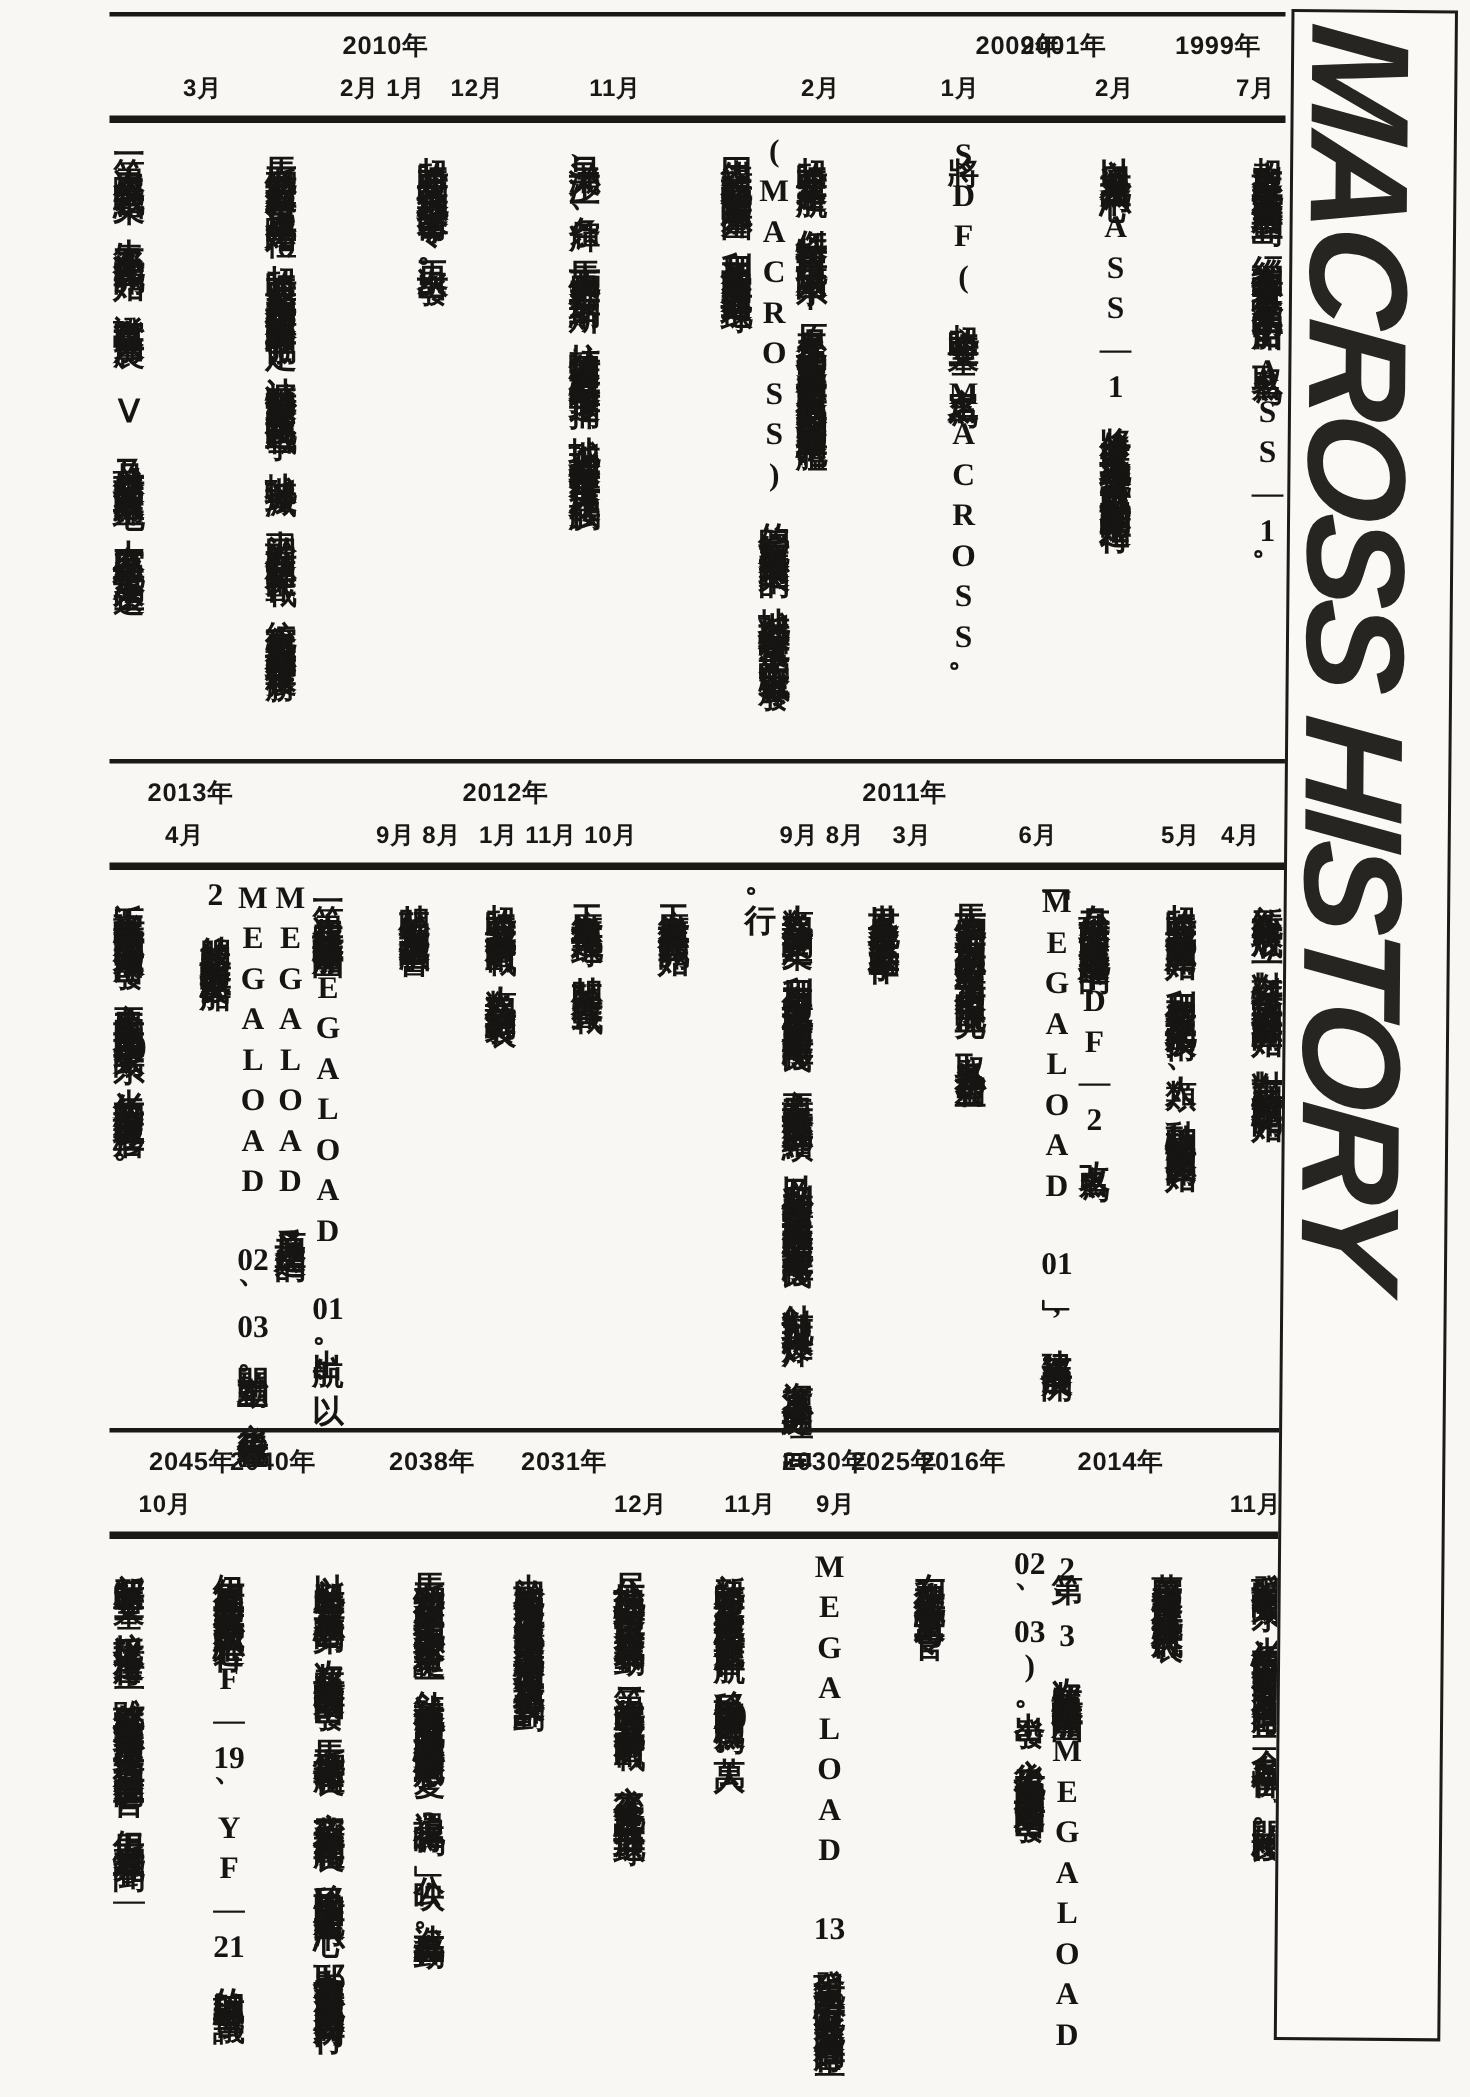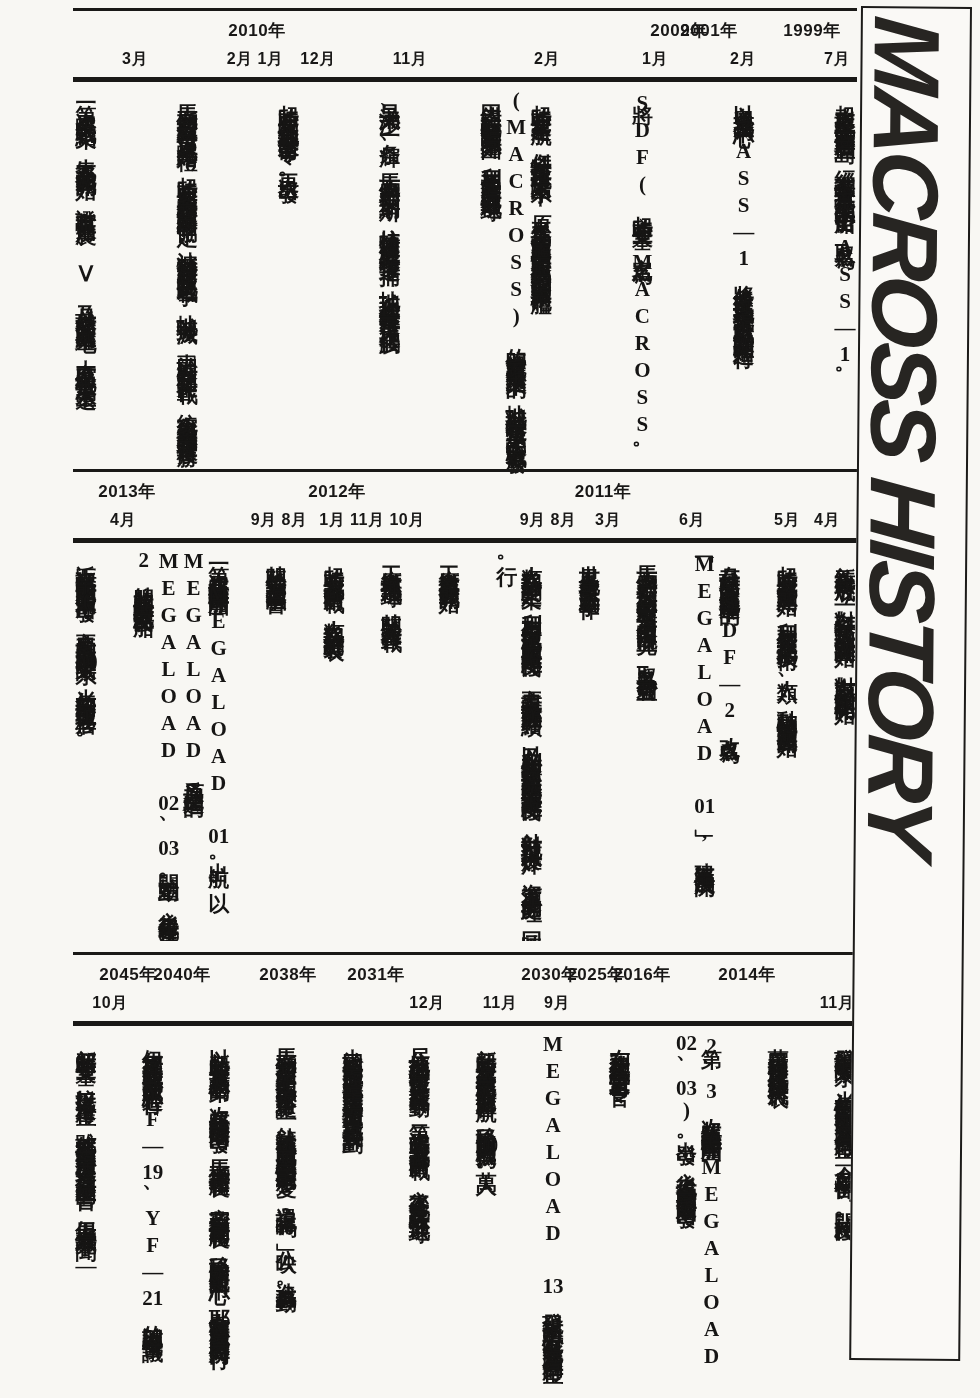--- a/index.html
+++ b/index.html
@@ -16,21 +16,21 @@
   .bhead { position:absolute; top:3px; left:0; right:0; height:66px;
            font-family:"Liberation Sans", sans-serif; }
   .yl { position:absolute; top:8px;  transform:translateX(-50%);
         font-size:17px; font-weight:700; letter-spacing:0.5px; white-space:nowrap; }
   .ml { position:absolute; top:38px; transform:translateX(-50%);
         font-size:16px; font-weight:700; letter-spacing:0.5px; white-space:nowrap; }
   .bcontent { position:absolute; top:80px; left:0; right:0;
               display:flex; flex-direction:row-reverse; justify-content:space-between;
               overflow:hidden; }
   #band1 { top:8px;   height:472px; }  #band1 .bcontent { height:390px; }
-  #band2 { top:469px; height:388px; }  #band2 .bcontent { height:392px; }
+  #band2 { top:506px; height:388px; }  #band2 .bcontent { height:392px; }
   #band3 { top:952px; height:508px; }  #band3 .bcontent { height:366px; }
   .event {
     writing-mode:vertical-rl; text-orientation:upright;
     height:100%; overflow:hidden;
     font-size:21px; line-height:25px; letter-spacing:3px;
     font-weight:700; color:#161514;
   }
   .tcy { text-combine-upright:all; -webkit-text-combine:horizontal; letter-spacing:0; }
   
   .title-box {
@@ -58,21 +58,21 @@
     <div class="bhead">
       <span class="yl" style="left:184px">2010年</span>
       <span class="yl" style="left:606px">2009年</span>
       <span class="yl" style="left:636px">2001年</span>
       <span class="yl" style="left:739px">1999年</span>
       <span class="ml" style="left:62px">3月</span>
       <span class="ml" style="left:182px">2月 1月</span>
       <span class="ml" style="left:245px">12月</span>
       <span class="ml" style="left:337px">11月</span>
       <span class="ml" style="left:474px">2月</span>
-      <span class="ml" style="left:582px">1月</span>
+      <span class="ml" style="left:567px">1月</span>
       <span class="ml" style="left:670px">2月</span>
       <span class="ml" style="left:764px">7月</span>
     </div>
     <div class="rule-b"></div>
     <div class="bcontent">
       <div class="event vtext">超大型流星墜落在南亞塔利亞島。經調查之後證實爲外星人的宇宙船,取名爲ASS—<span class="tcy">1</span>。</div>
       <div class="event vtext">以奧迪克社爲中心,ASS—<span class="tcy">1</span>將修復改造爲地球統合軍主力戰艦的計劃開始進行。</div>
       <div class="event vtext">將SDF(超時空要塞)定名爲MACROSS。</div>
       <div class="event vtext">超時空要塞起航,傑特拉帝軍出現於太陽系中,原來是爲了搜索監察軍的生還者而在偶然中探測到監察軍砲艦(MACROSS)的停航反應而追蹤過來的。地球對傑特拉帝軍第一次宇宙大戰爆發。超時空要塞因錯誤航行而偏離太陽系外圍。利用通常空間航行返回地球。</div>
       <div class="event vtext">早瀨未沙、一条輝、馬克西密利安・吉納斯、柿崎速雄四人遭傑特拉帝逮捕。地球人和傑特拉帝進行第一次接觸。</div>

